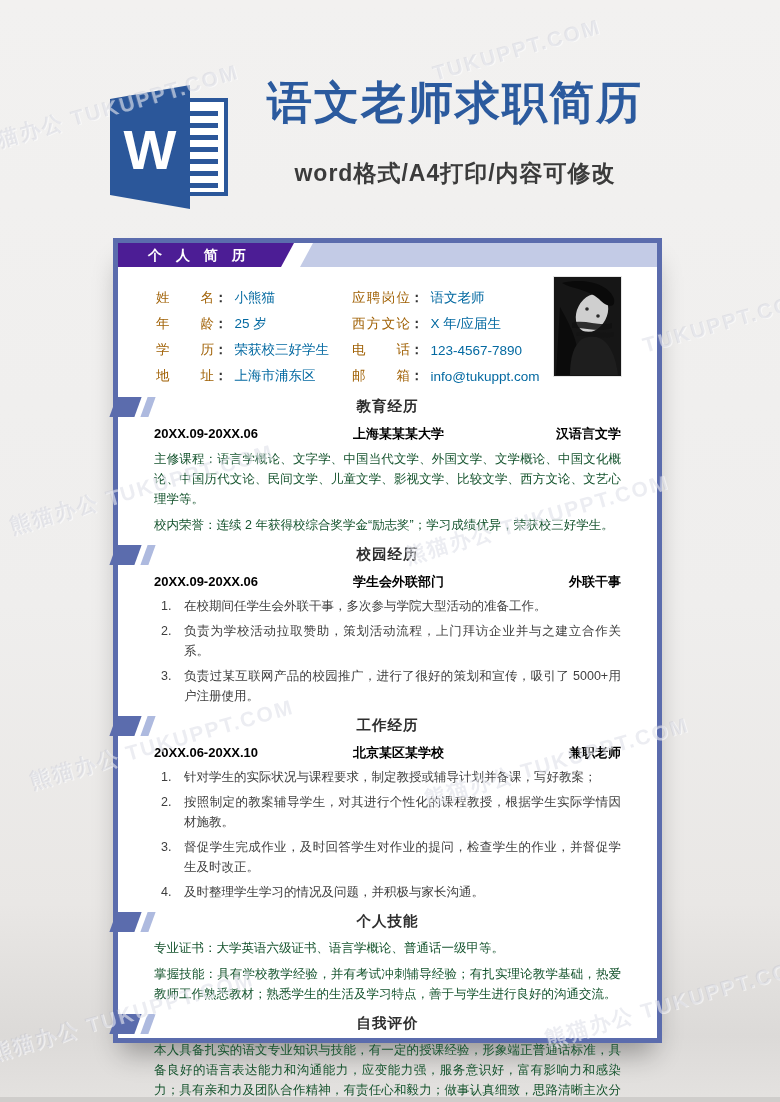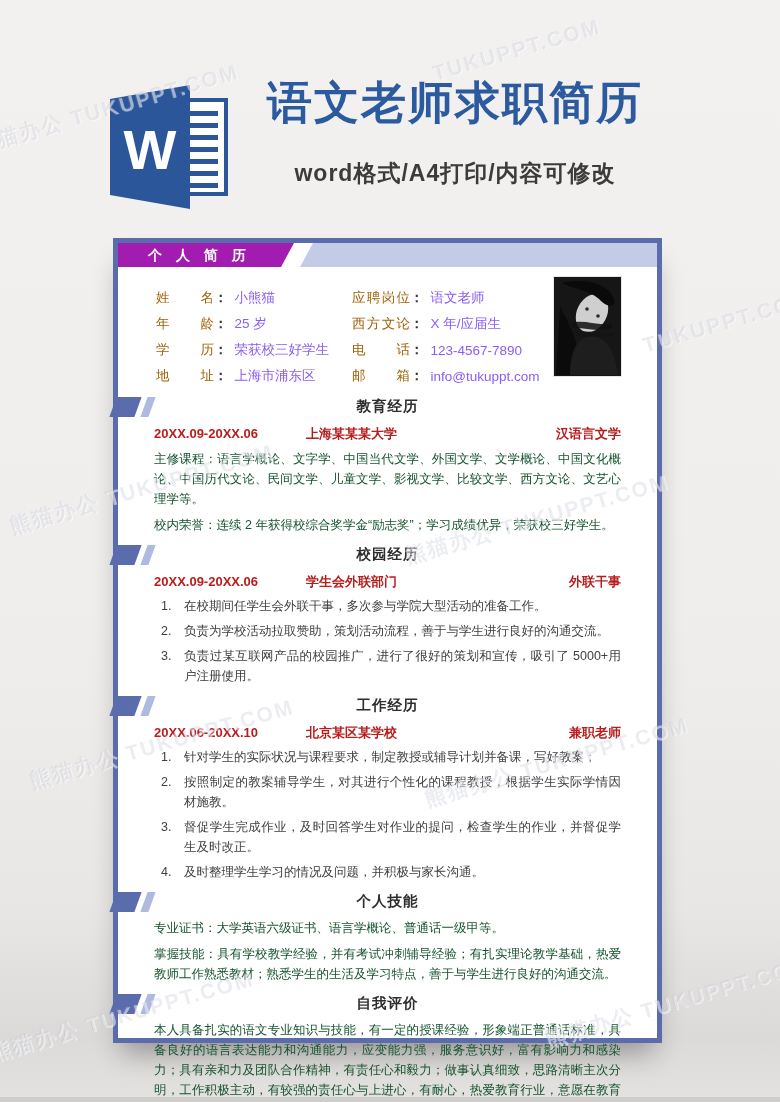--- a/index.html
+++ b/index.html
@@ -34,58 +34,58 @@
     color:#3b3b3b;
   }
   
   .card {
     position:absolute; left:113px; top:238px; width:549px; height:805px; z-index:10;
     background:#ffffff; border:5px solid #5b6cad;
     box-shadow:0 18px 26px -8px rgba(0,0,0,0.32);
   }
   .banner { display:flex; height:24px; }
   .banner-left {
-    width:176px; background:#a21caf; color:#fff;
+    width:176px; background:#4c1d95; color:#fff;
     font-size:14px; font-weight:bold; letter-spacing:5px;
     line-height:24px; padding-left:30px;
     clip-path:polygon(0 0,100% 0,calc(100% - 13px) 100%,0 100%);
   }
   .banner-right {
     flex:1; margin-left:6px; background:#c3cbe6;
     clip-path:polygon(13px 0,100% 0,100% 100%,0 100%);
   }
   .content { position:relative; padding:0 36px; }
   
   .profile { position:relative; display:flex; padding:18px 0 2px 2px; }
   .pcol-left { width:196px; }
   .pcol-right { flex:1; }
   .prow { height:26px; display:flex; align-items:center; font-size:13.5px; color:#3c3c3c; }
   .jl {
     display:inline-block; width:58px; font-weight:normal; color:#a16207;
     text-align:justify; text-align-last:justify;
   }
   .colon { font-weight:bold; color:#333; margin:0 7px 0 0; }
-  .pvalue { color:#8b5cf6; }
+  .pvalue { color:#0369a1; }
   .photo {
     position:absolute; right:0; top:10px; width:67px; height:99px;
     box-shadow:0 0 0 1px #e6e6e6;
   }
   .photo svg { display:block; width:100%; height:100%; }
   
   .sec { margin-top:10px; }
   .sec-first { margin-top:6px; }
   .sec-head { position:relative; display:flex; align-items:center; height:20px;flex-direction:column; }
   .marks { position:absolute; left:-41px; top:0; height:20px; display:flex; align-items:center; }
   .m1 { display:block; width:25px; height:20px; background:#5b6cad; transform:skewX(-20deg); }
   .m2 { display:block; width:8px; height:20px; background:#aebadf; transform:skewX(-20deg); margin-left:6px; }
   .sec-title { margin:0; font-size:14.5px; font-weight:bold; color:#2e2e2e; letter-spacing:1px; }
   .rule { flex:1; height:1px; background:#8f8f8f; opacity:0.85; margin-left:16px; }
-  .exp-row { display:flex; align-items:baseline; margin-top:8px; font-size:13px; font-weight:bold; color:#b91c1c; }
+  .exp-row { display:flex; align-items:baseline; margin-top:8px; font-size:13px; font-weight:bold; color:#000000; }
   .exp-date { width:152px; }
-  .exp-org { flex:1; text-align:left; }
+  .exp-org { flex:1; text-align:center; }
   .exp-role { width:130px; text-align:right; }
   .body-line { margin:6px 0 0; font-size:12.5px; line-height:20px; color:#14532d; text-align:justify; }
   .li { display:flex; margin-top:5px; font-size:12.5px; line-height:20px; color:#3e3e3e; }
   .li-num { width:30px; padding-left:7px; flex-shrink:0; }
   .li-text { flex:1; text-align:justify; }
   .footer-strip { position:absolute; left:0; bottom:0; width:100%; height:5px; background:#cfcdcb; z-index:5; }
 </style>
 </head>
 <body>
 
@@ -217,21 +217,21 @@
           <span class="exp-date">20XX.09-20XX.06</span>
           <span class="exp-org">学生会外联部门</span>
           <span class="exp-role">外联干事</span>
         </div>
         <div class="li">
           <span class="li-num">1.</span>
           <span class="li-text">在校期间任学生会外联干事，多次参与学院大型活动的准备工作。</span>
         </div>
         <div class="li">
           <span class="li-num">2.</span>
-          <span class="li-text">负责为学校活动拉取赞助，策划活动流程，善于与学生进行良好的沟通交流。</span>
+          <span class="li-text">负责为学校活动拉取赞助，策划活动流程，上门拜访企业并与之建立合作关系。</span>
         </div>
         <div class="li">
           <span class="li-num">3.</span>
           <span class="li-text">负责过某互联网产品的校园推广，进行了很好的策划和宣传，吸引了 5000+用户注册使用。</span>
         </div>
       </section>
 
       <section class="sec">
         <div class="sec-head">
           <span class="marks">

